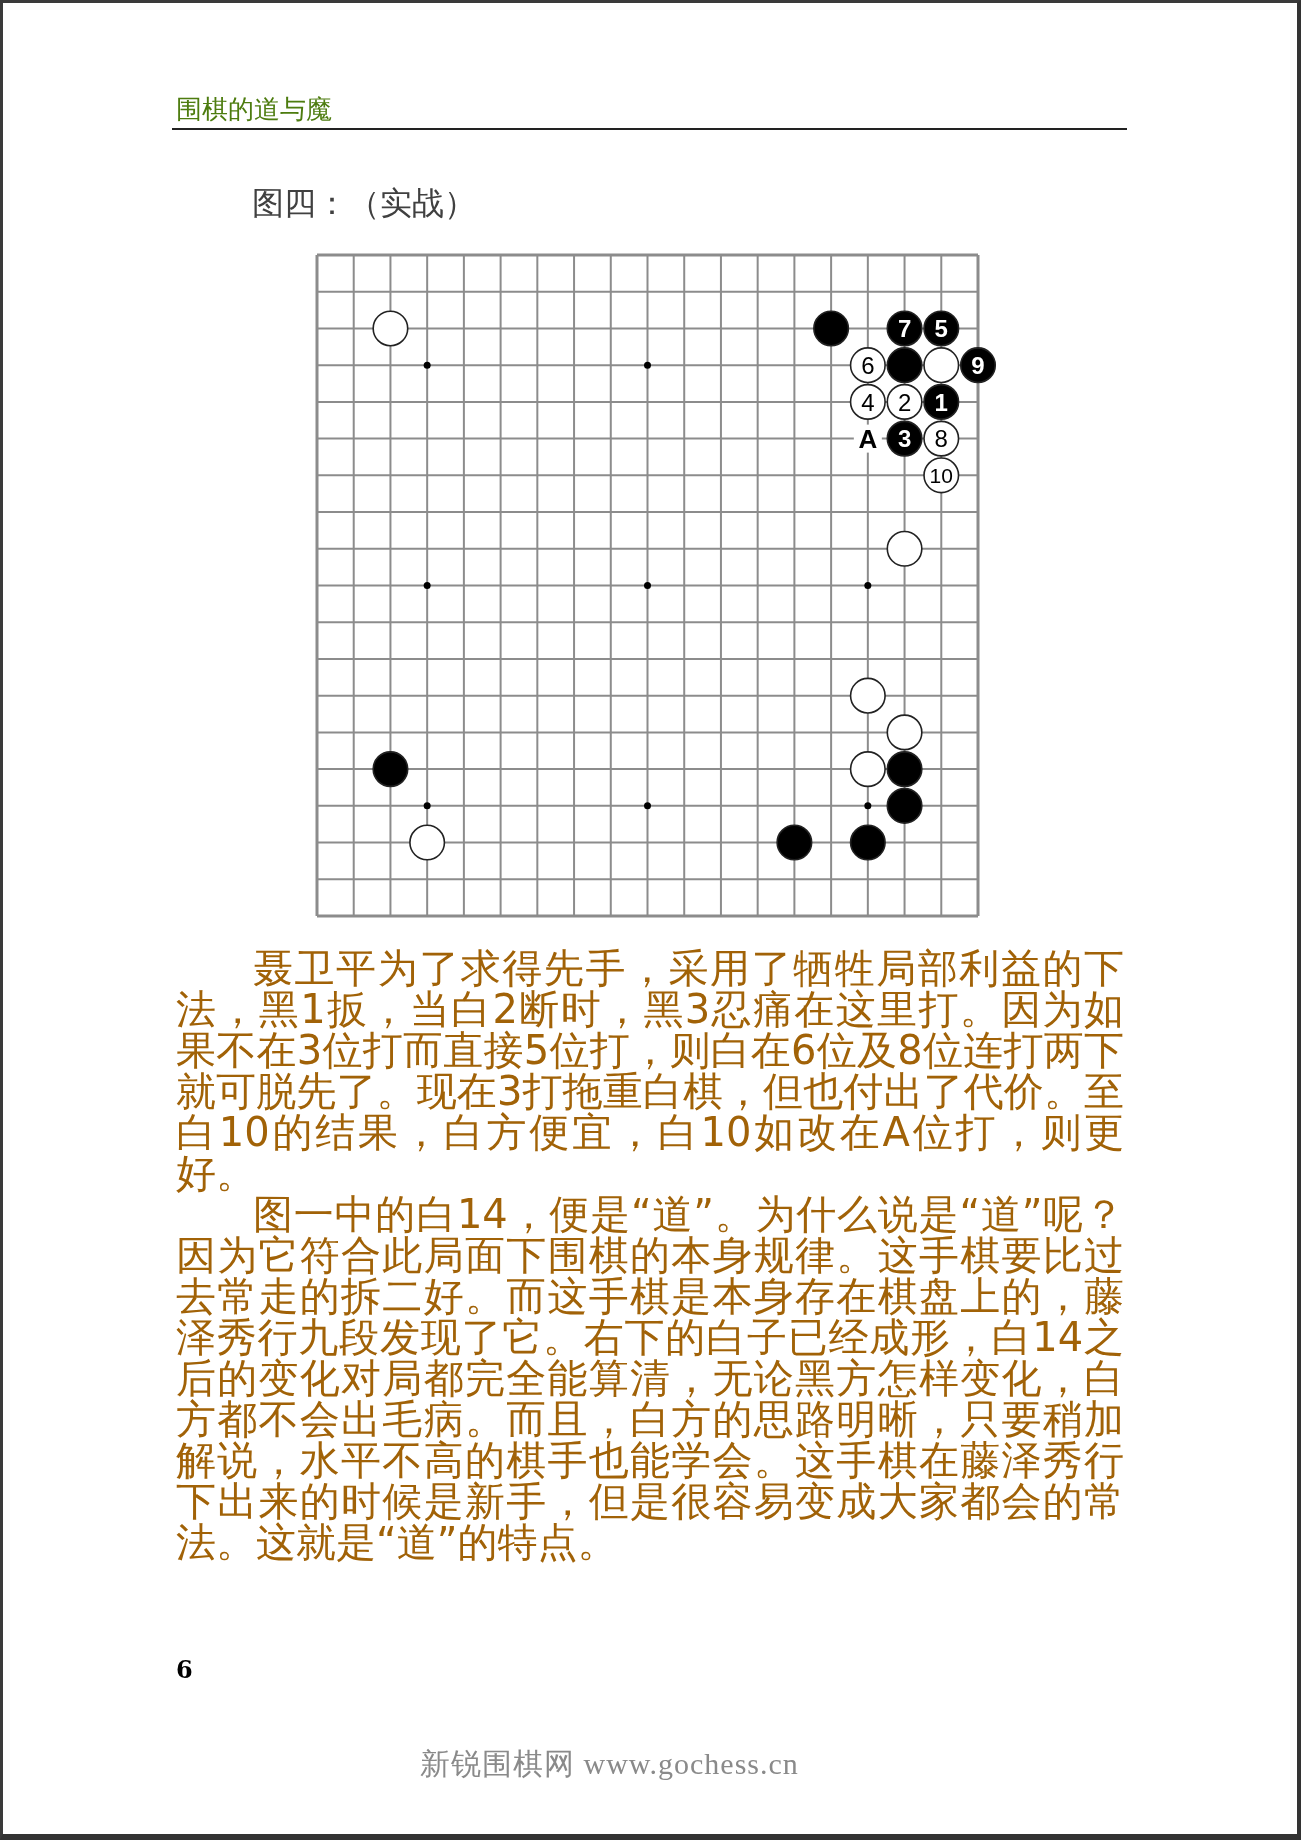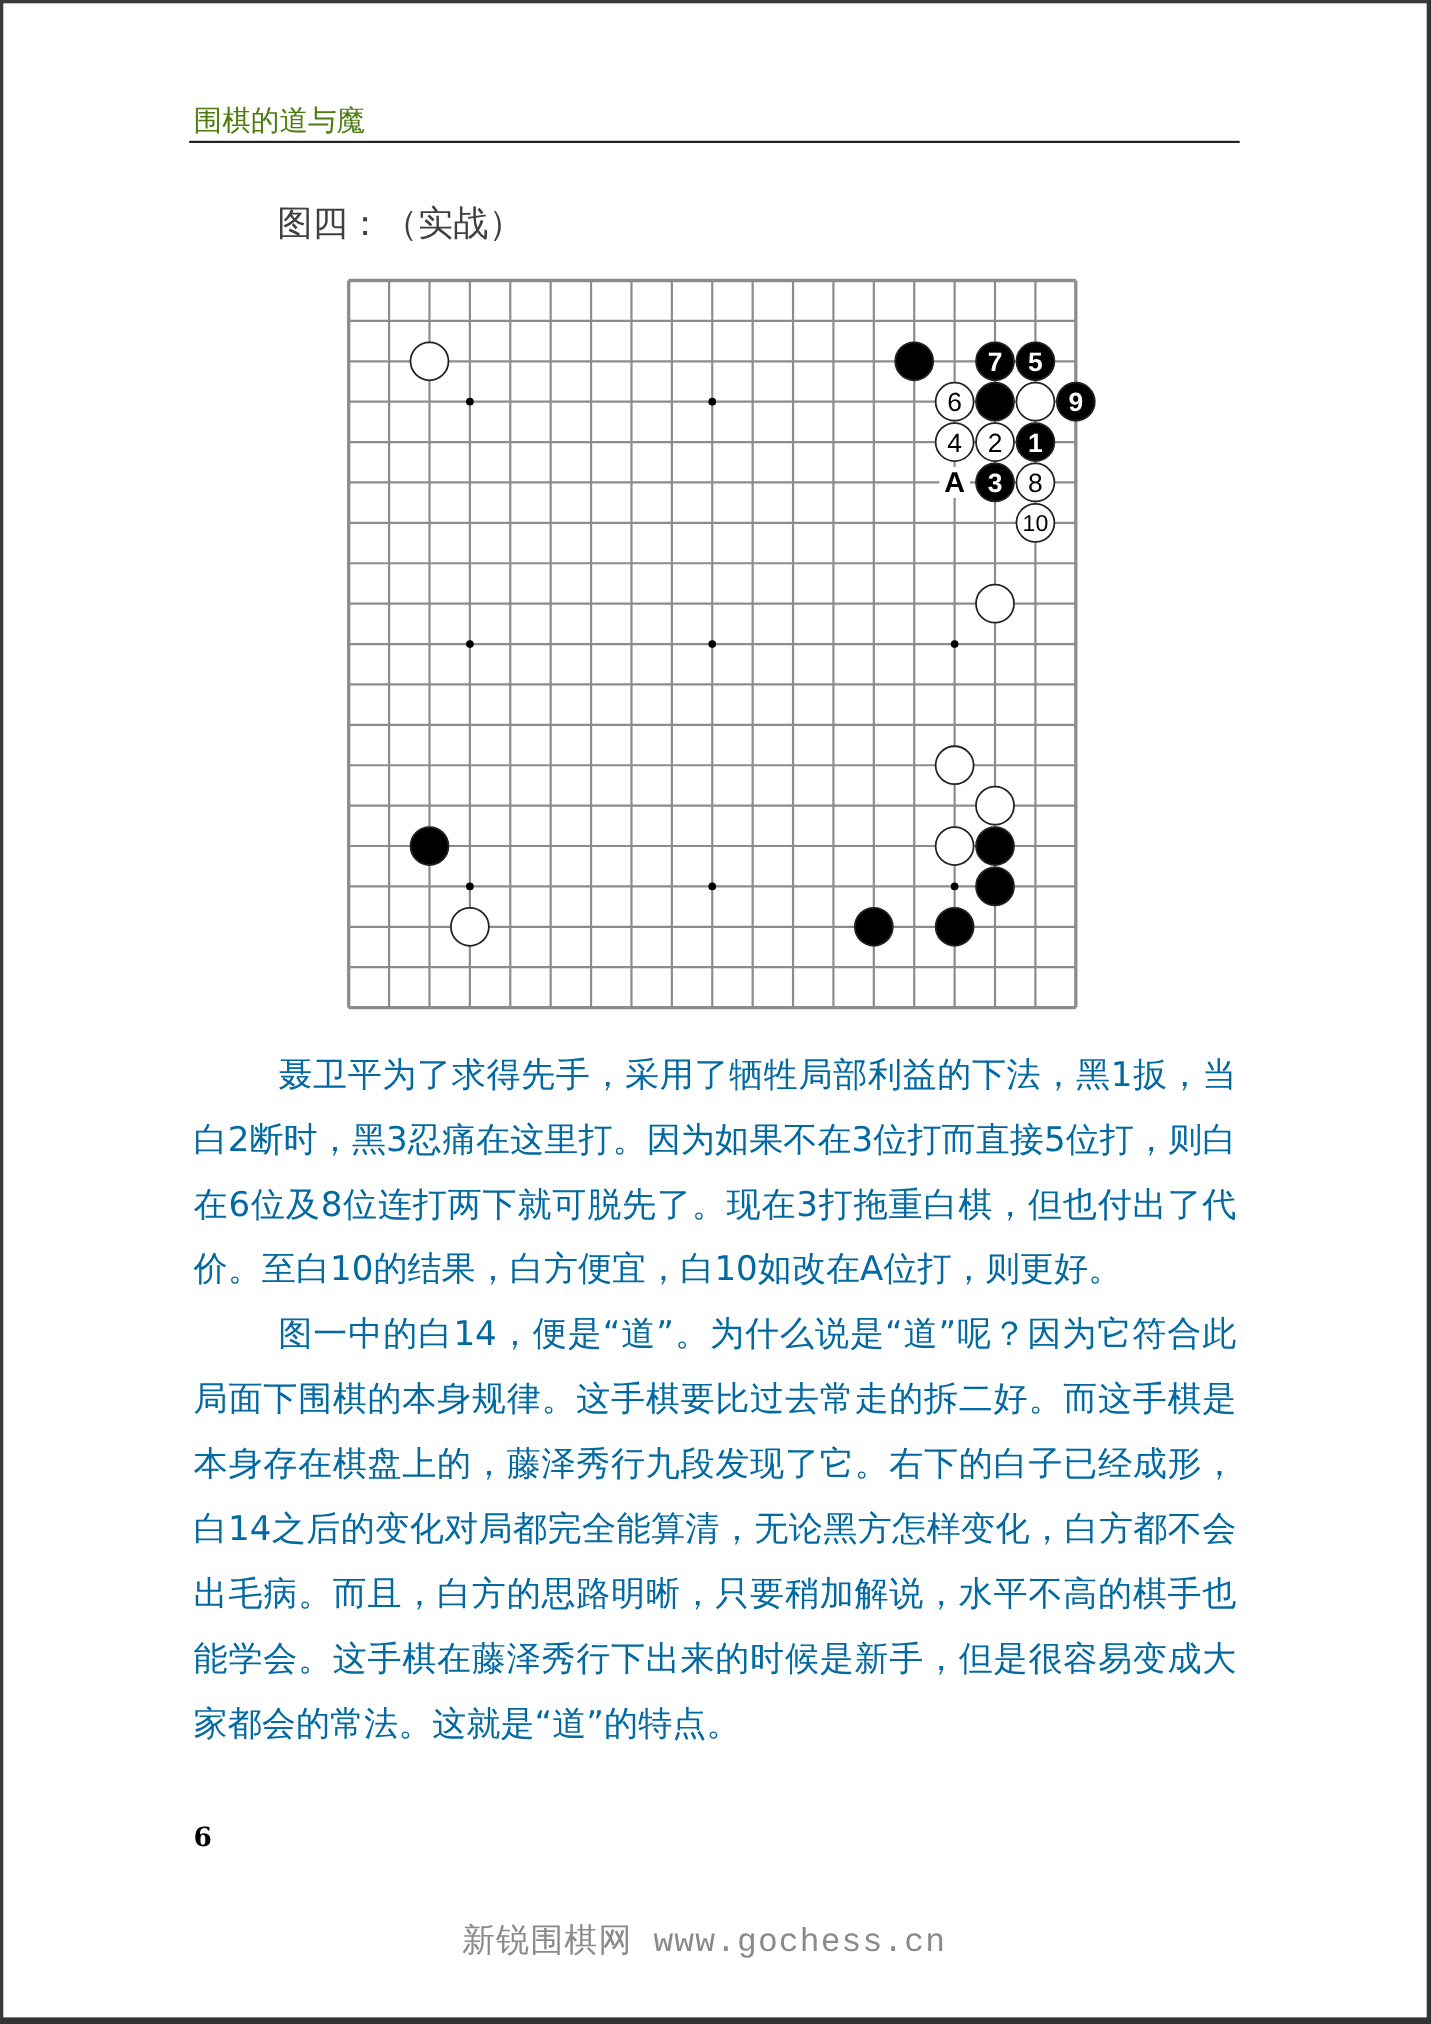--- a/index.html
+++ b/index.html
@@ -25,31 +25,31 @@
   .head-rule {
     position: absolute; left: 172px; top: 128px; width: 955px; height: 2px; background: #222;
   }
   .fig-title {
     position: absolute; left: 252px; top: 182px; font-size: 32px; color: #404040;
   }
   .board-wrap { position: absolute; left: 317px; top: 255px; width: 661px; height: 661px; }
   .board-wrap svg { position: absolute; left: 0; top: 0; overflow: visible; }
   .body-text {
     position: absolute; left: 176px; top: 948px; width: 948px;
-    font-size: 31px; line-height: 59px; color: #0369a1;
+    font-size: 40px; line-height: 41px; color: #a16207;
     text-align: justify; text-justify: inter-character;
   }
   .body-text p { margin: 0; text-indent: 77px; }
   .page-number {
     position: absolute; left: 176px; top: 1655px;
     font-family: "DejaVu Serif", serif; font-weight: bold; font-size: 24px;
   }
   .footer-watermark {
     position: absolute; left: 420px; top: 1744px;
-    font-family: Liberation Mono, monospace; font-size: 30px; color: #8a8a8a; letter-spacing: 1px;
+    font-family: Liberation Serif, serif; font-size: 30px; color: #8a8a8a; letter-spacing: 1px;
   }
 </style>
 </head>
 <body>
 
 <div class="frame"></div>
 
 <div class="running-head">围棋的道与魔</div>
 <div class="head-rule"></div>
 

